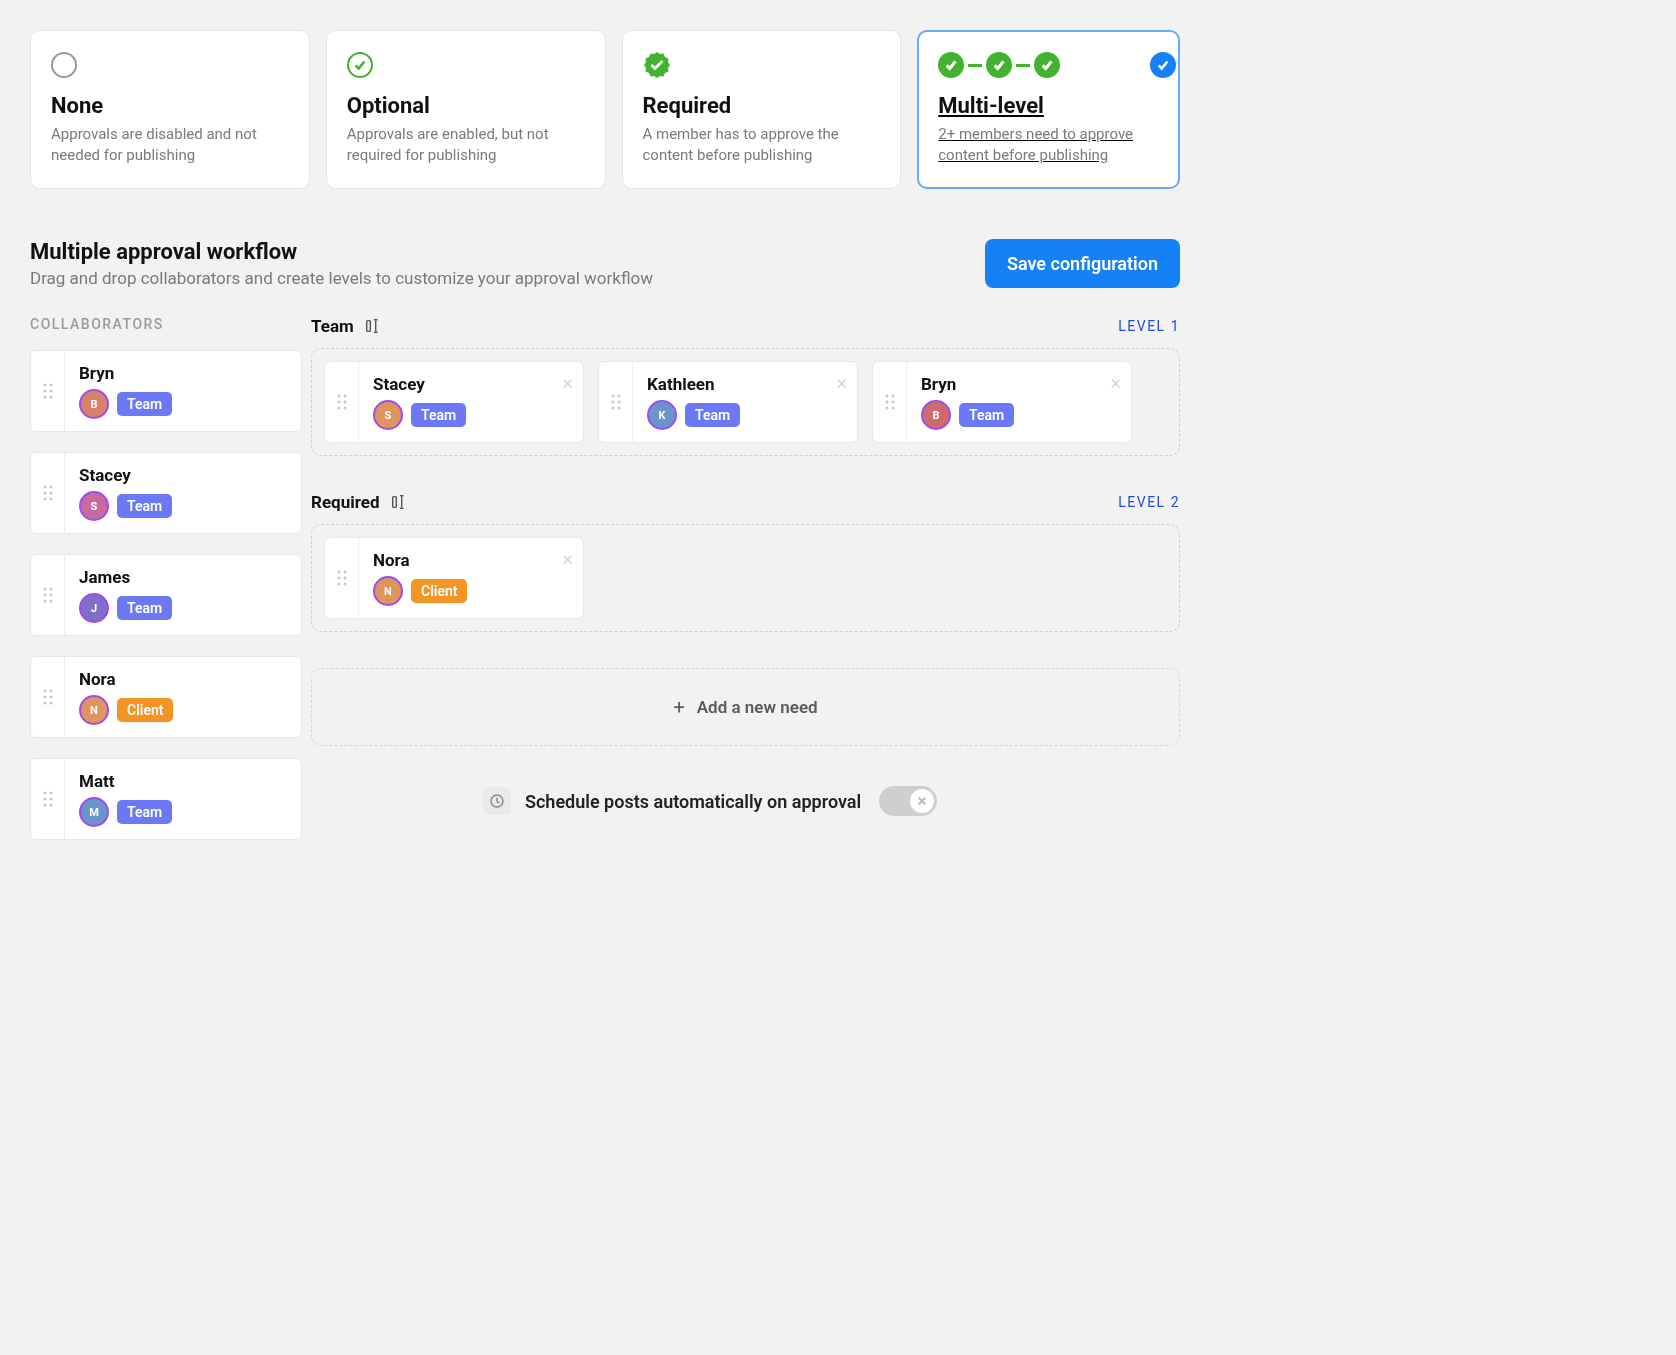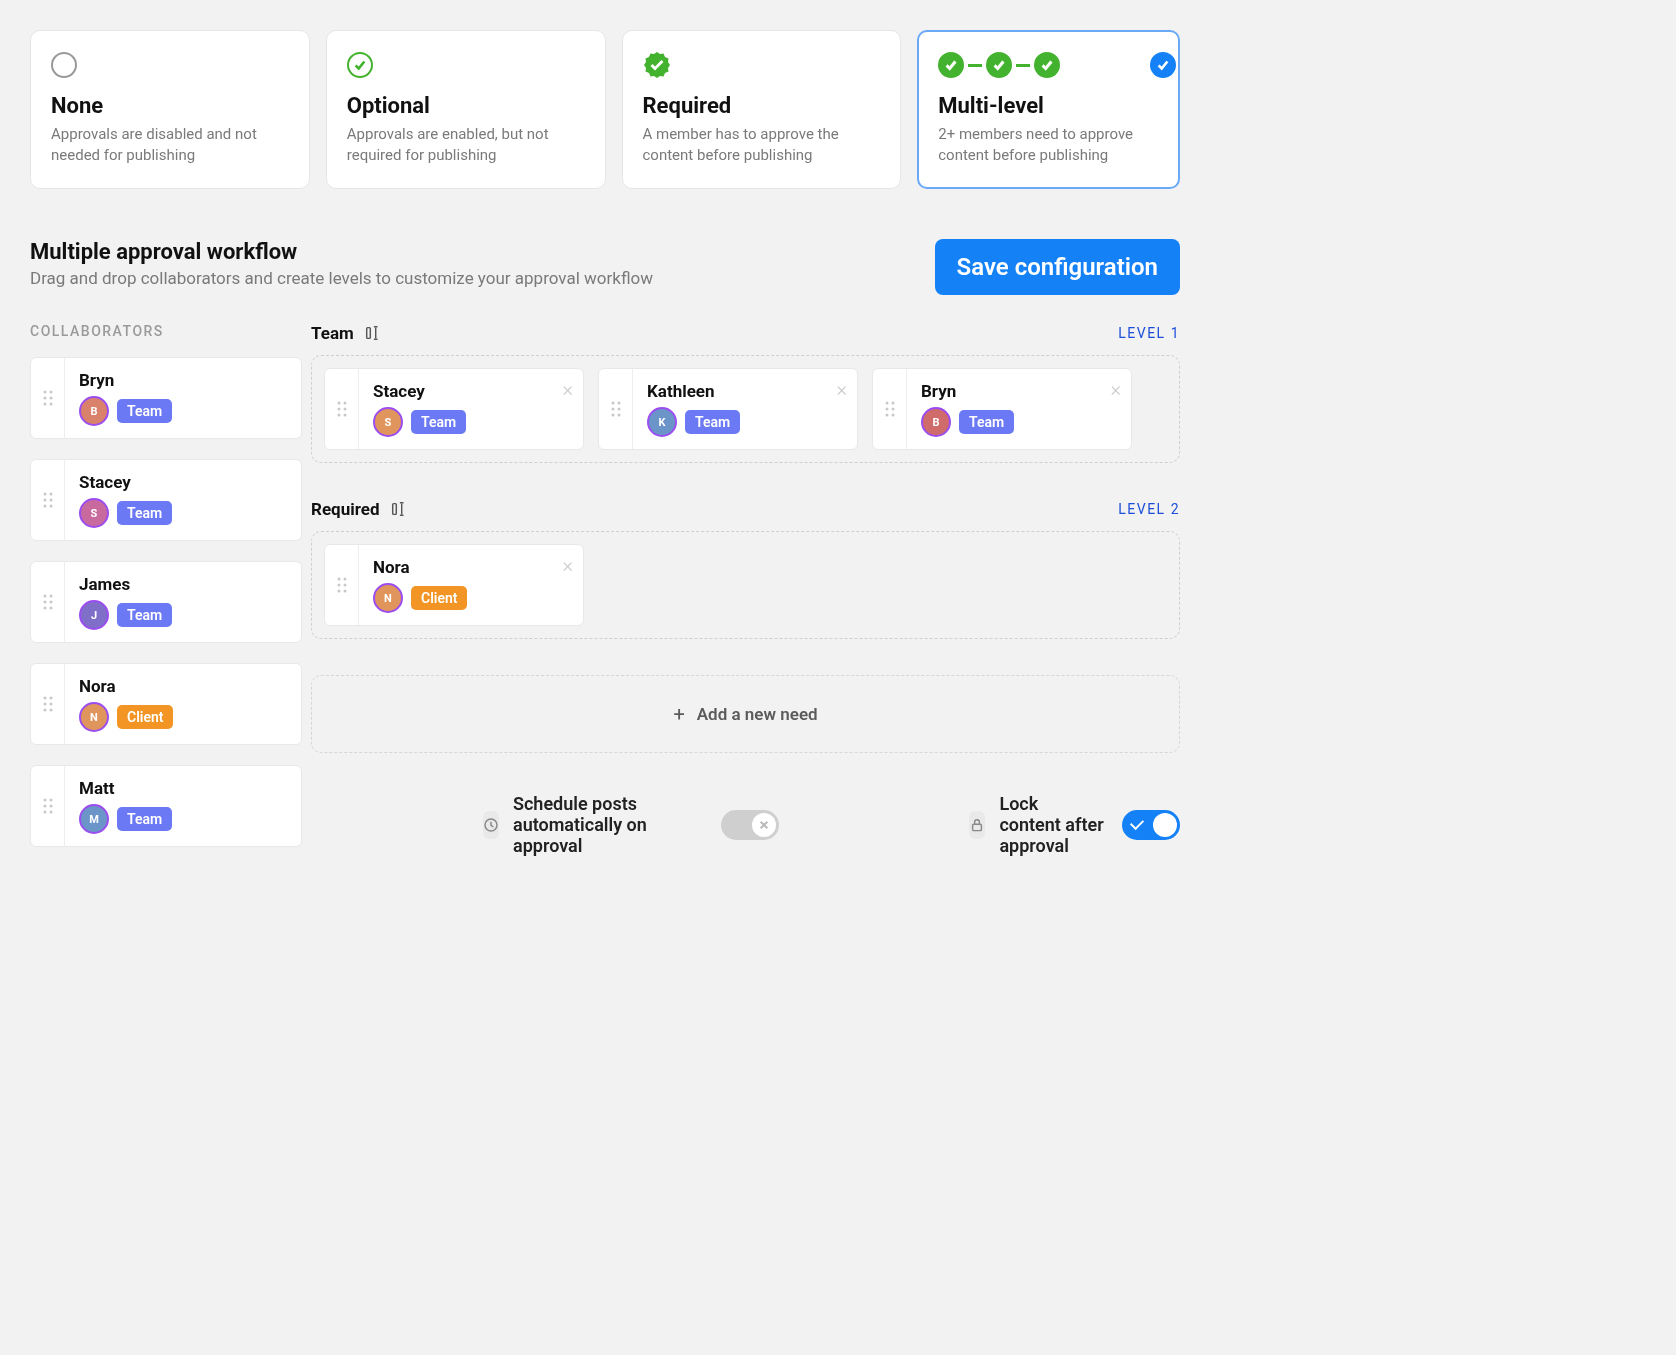--- a/index.html
+++ b/index.html
@@ -3,21 +3,21 @@
 <meta charset="utf-8">
 <style>
   * { box-sizing: border-box; margin: 0; padding: 0; font-family: -apple-system, BlinkMacSystemFont, "Segoe UI", Roboto, sans-serif; }
   body { background: #f2f2f2; padding: 30px; width: 1210px; }
   
   .option-cards { display: flex; gap: 16px; margin-bottom: 50px; }
   .option-card {
     flex: 1; background: #fff; border: 1px solid #e6e6e6; border-radius: 10px;
     padding: 20px 20px 22px 20px; cursor: pointer; position: relative;
   }
-  .option-card.selected { border: 2px solid #6aa9f7; padding: 19px 2px 21px 19px; }
+  .option-card.selected { border: 2px solid #6aa9f7; padding: 19px 2px 21px 19px; text-decoration: underline; }
   .option-card .icon-row { display: flex; align-items: center; justify-content: space-between; margin-bottom: 14px; height: 28px; }
   .option-card h3 { font-size: 22px; font-weight: 700; color: #111; margin-bottom: 6px; }
   .option-card p { font-size: 15px; color: #7a7a7a; line-height: 1.4; }
   
   .ic-empty-circle { width: 26px; height: 26px; border: 2.5px solid #999; border-radius: 50%; }
   .ic-check-circle { width: 26px; height: 26px; border: 2.5px solid #43b32f; border-radius: 50%; display: flex; align-items: center; justify-content: center; }
   .ic-check-circle svg { width: 14px; height: 14px; stroke: #43b32f; stroke-width: 3; fill: none; }
   .ic-badge { width: 28px; height: 28px; position: relative; }
   .ic-badge svg { width: 28px; height: 28px; }
   .multi-chain { display: flex; align-items: center; gap: 4px; }
@@ -25,21 +25,21 @@
   .mc-node svg { width: 14px; height: 14px; stroke: #fff; stroke-width: 3.5; fill: none; }
   .mc-link { width: 14px; height: 3px; background: #43b32f; }
   .ic-selected-check { width: 26px; height: 26px; background: #1481f7; border-radius: 50%; display: flex; align-items: center; justify-content: center; }
   .ic-selected-check svg { width: 14px; height: 14px; stroke: #fff; stroke-width: 3; fill: none; }
   
   .workflow-header { display: flex; justify-content: space-between; align-items: flex-start; margin-bottom: 28px; }
   .workflow-header h2 { font-size: 22px; font-weight: 700; color: #111; margin-bottom: 4px; }
   .workflow-header p { font-size: 17px; color: #7a7a7a; }
   .save-btn {
     background: #1481f7; color: #fff; border: none; border-radius: 8px;
-    padding: 14px 22px; font-size: 24px; font-weight: 600; cursor: pointer;
+    padding: 14px 22px; font-size: 18px; font-weight: 600; cursor: pointer;
   }
   
   .workflow-body { display: flex; gap: 9px; }
   .collaborators-col { width: 272px; }
   .collab-title { font-size: 14px; letter-spacing: 1.5px; color: #9a9a9a; font-weight: 500; margin-bottom: 18px; }
   .person-card {
     background: #fff; border: 1px solid #e8e8e8; border-radius: 6px;
     display: flex; align-items: stretch; margin-bottom: 20px; height: 82px;
   }
   .drag-handle {
@@ -426,30 +426,16 @@
           <span class="setting-label">Schedule posts automatically on approval</span>
         </div>
         <div class="toggle off">
           <div class="knob">
               <svg viewBox="0 0 12 12">
                 <path d="M2 2 L10 10 M10 2 L2 10"></path>
               </svg>
             </div>
         </div>
       </div>
-      <div class="setting-row">
-        <div class="lead">
-          <span class="setting-icon">
-            <svg viewBox="0 0 20 20">
-                <rect x="4.5" y="9" width="11" height="8" rx="1.5"></rect>
-                <path d="M7 9 V6.5 a3 3 0 0 1 6 0 V9"></path>
-              </svg>
-          </span>
-          <span class="setting-label">Lock content after approval</span>
-        </div>
-        <div class="toggle on">
-          <div class="knob"></div>
-        </div>
-      </div>
     </div>
   </div>
 
 </div>
 
 </body></html>

